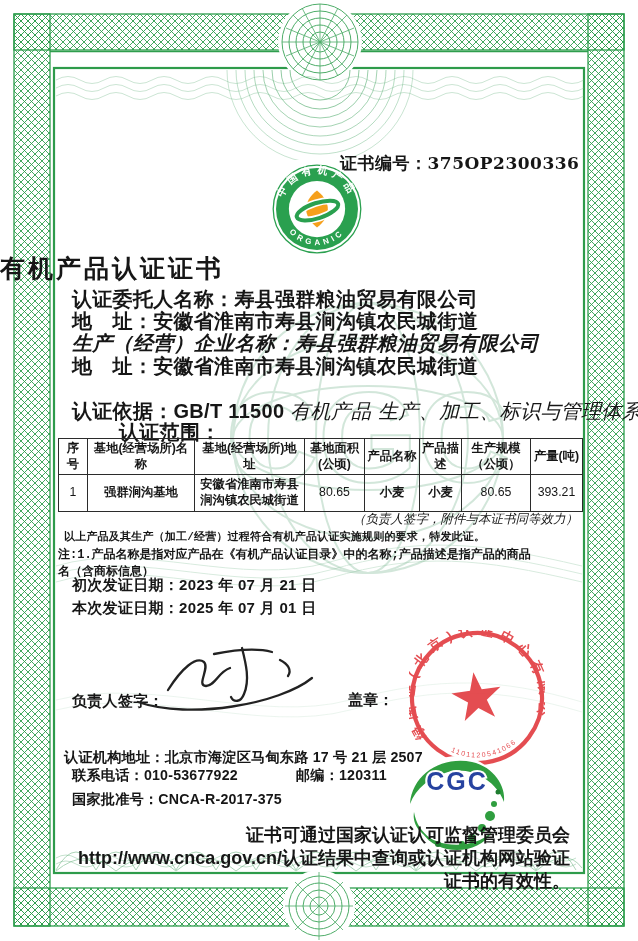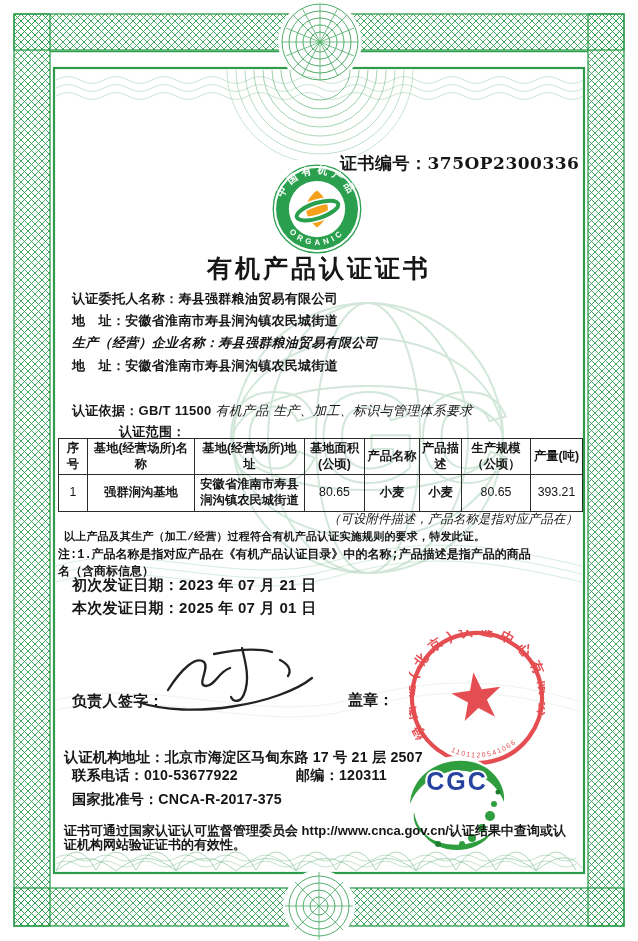--- a/index.html
+++ b/index.html
@@ -1,34 +1,34 @@
 <!DOCTYPE html>
 <html><head>
 <meta charset="utf-8">
 <style>
   html,body{margin:0;padding:0;background:#ffffff;}
   .cert{position:relative;width:638px;height:941px;background:#fff;overflow:hidden;
         font-family:"Liberation Sans",sans-serif;color:#161616;}
   .abs{position:absolute;}
   .serifline{font-family:"DejaVu Serif",serif;font-weight:700;font-size:17px;letter-spacing:.5px;}
-  .title{width:638px;text-align:center;font-size:25px;font-weight:800;letter-spacing:3px;}
-  .infoline{font-size:13px;font-weight:700;line-height:22.4px;letter-spacing:.3px;white-space:nowrap;}
+  .title{width:638px;text-align:left;font-size:25px;font-weight:800;letter-spacing:3px;}
+  .infoline{font-size:20px;font-weight:700;line-height:22.4px;letter-spacing:.3px;white-space:nowrap;}
   .kai{font-family:"DejaVu Serif",serif;font-style:italic;font-weight:500;}
   .scope{border-collapse:collapse;width:524px;table-layout:fixed;background:transparent;}
   .scope th,.scope td{border:1.6px solid #2b2b2b;font-size:12.3px;line-height:1.28;text-align:center;
         vertical-align:middle;padding:1px 2px;font-weight:700;}
   .scope th{height:33px;}
   .scope td{height:34px;}
   .scope .num{font-weight:400;}
   .attach{width:520px;text-align:right;font-size:12.5px;}
   .decl{font-size:11px;font-weight:700;white-space:nowrap;letter-spacing:.2px;font-family:Liberation Mono, monospace;}
   .note1{width:476px;font-size:12px;font-weight:700;line-height:16.5px;font-family:Liberation Mono, monospace;}
   .dateline{font-size:15px;font-weight:700;letter-spacing:.3px;white-space:nowrap;}
   .agline{font-size:14.2px;font-weight:700;letter-spacing:.2px;white-space:nowrap;}
-  .footer{width:506px;font-size:13px;font-weight:700;line-height:14px;}
+  .footer{width:506px;font-size:18px;font-weight:700;line-height:23px;text-align:right;}
   svg text{font-family:"Liberation Sans",sans-serif;}
 </style>
 </head>
 <body>
 
 <div class="cert">
 
   <svg class="abs" style="left:0;top:0;" width="638" height="941" viewBox="0 0 638 941">
     <defs>
       <pattern id="lat" width="7" height="7" patternUnits="userSpaceOnUse">
@@ -191,21 +191,21 @@
       <td>安徽省淮南市寿县涧沟镇农民城街道</td>
       <td class="num">80.65</td>
       <td>小麦</td>
       <td>小麦</td>
       <td class="num">80.65</td>
       <td class="num">393.21</td>
     </tr>
   </tbody>
     </table>
 
-  <div class="abs attach kai" style="left:58px;top:511px;">（可设附件描述，产品名称是指对应产品在）</div>
+  <div class="abs attach kai" style="left:58px;top:511px;">（负责人签字，附件与本证书同等效力）</div>
   <div class="abs decl" style="left:64px;top:529px;">以上产品及其生产（加工/经营）过程符合有机产品认证实施规则的要求，特发此证。</div>
   <div class="abs note1" style="left:58px;top:547px;">注:1.产品名称是指对应产品在《有机产品认证目录》中的名称;产品描述是指产品的商品名（含商标信息）</div>
 
   <div class="abs dateline" style="left:72px;top:576px;">
     <span>初次发证日期：</span><span>2023 年 07 月 21 日</span>
   </div>
   <div class="abs dateline" style="left:72px;top:599px;">
     <span>本次发证日期：</span><span>2025 年 07 月 01 日</span>
   </div>
 

